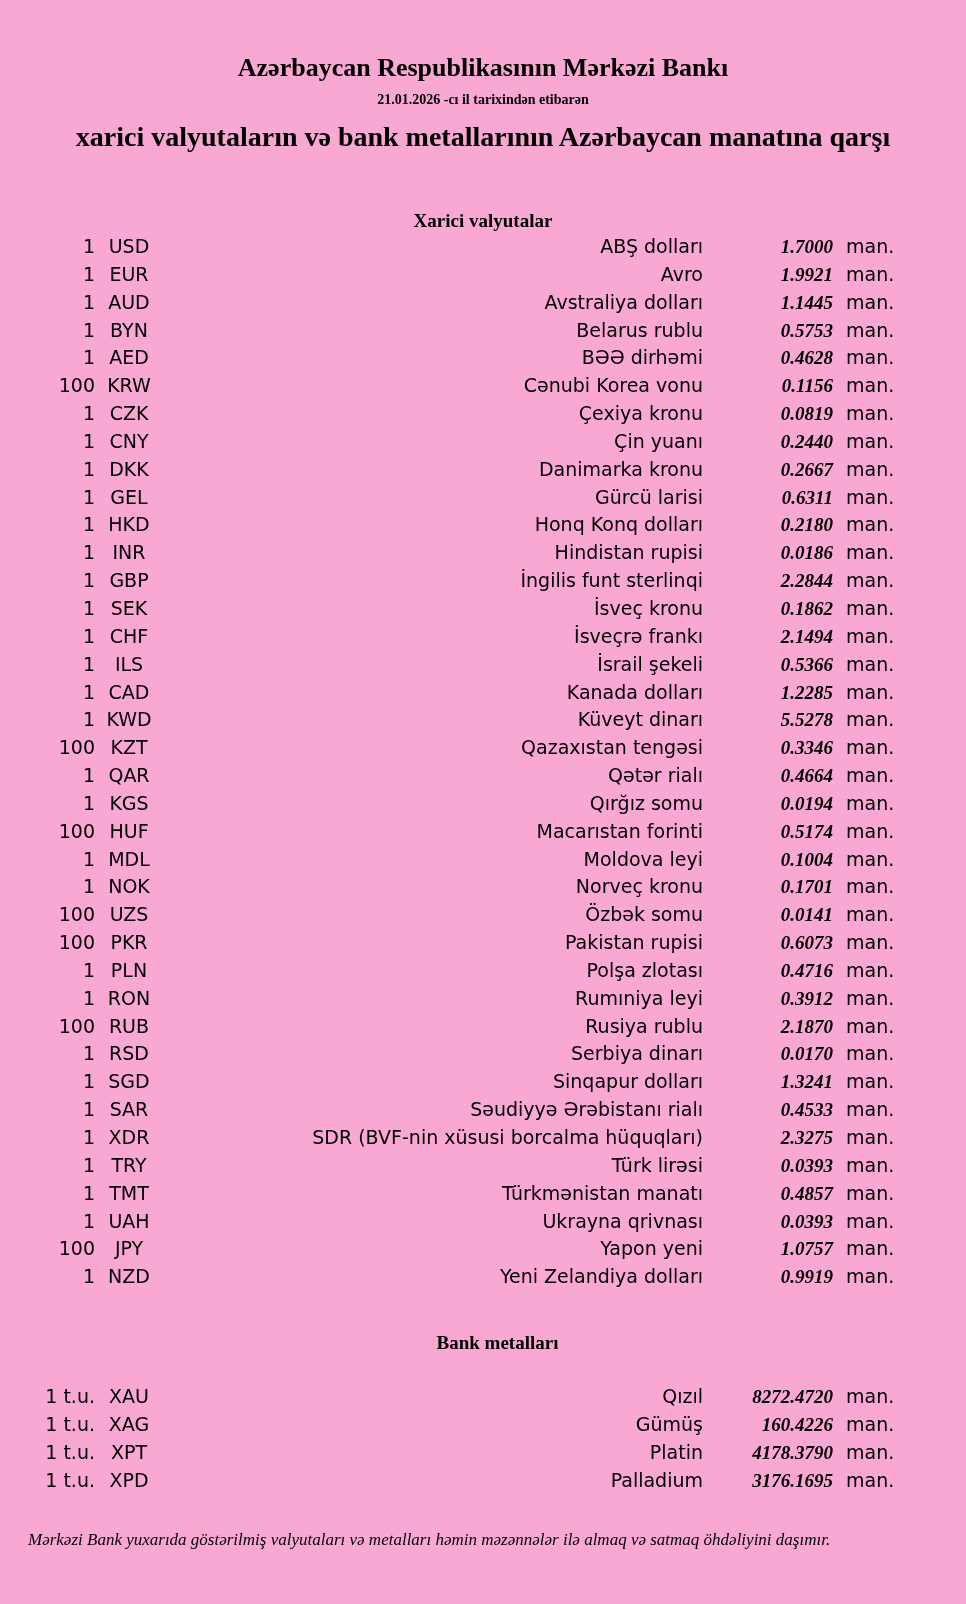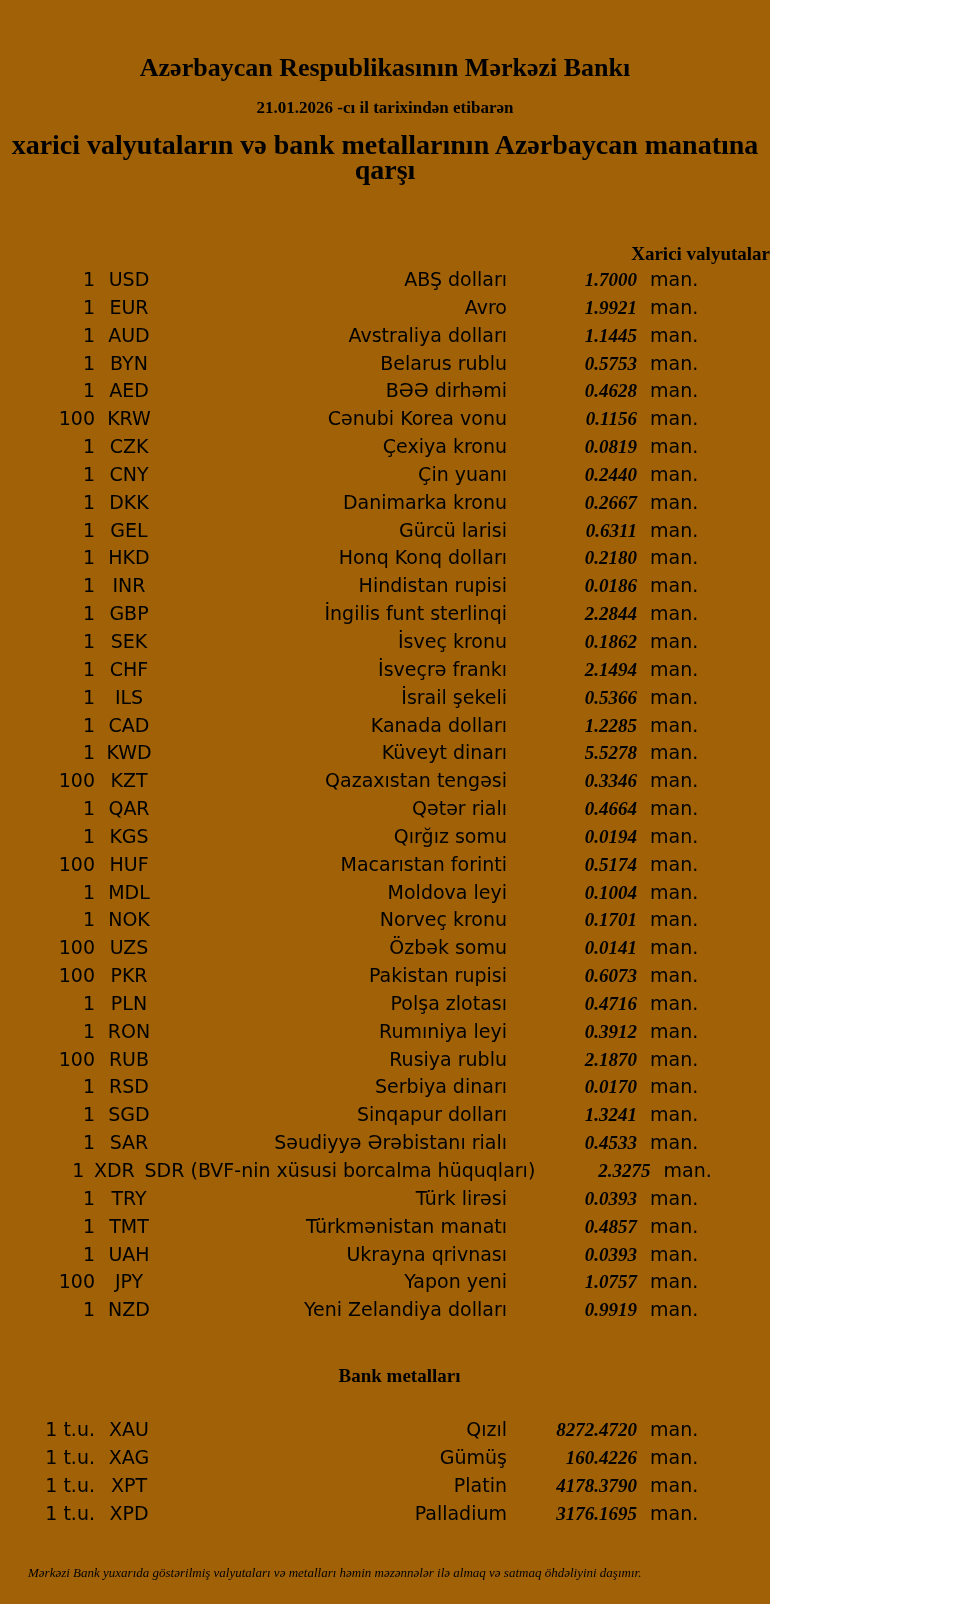--- a/index.html
+++ b/index.html
@@ -1,54 +1,54 @@
 <!DOCTYPE html>
 <html><head>
 <meta charset="utf-8">
 <style>
   html, body { margin: 0; padding: 0; background: #ffffff; }
   .page {
     position: relative;
-    width: 770px;
+    width: 966px;
     height: 1604px;
-    background: #a16207;
+    background: #f9a8d4;
     color: #000000;
     overflow: hidden;
     box-sizing: border-box;
     padding-top: 52px;
     font-family: "DejaVu Sans", sans-serif;
   }
   .center { text-align: center; }
   .doc-title {
     font-family: "Liberation Serif", serif;
     font-weight: bold;
     font-size: 26px;
     line-height: 32px;
   }
   .doc-date {
-    margin-top: 12px;
+    margin-top: 4px;
     font-family: "Liberation Serif", serif;
     font-weight: bold;
-    font-size: 17px;
+    font-size: 14px;
     line-height: 24px;
   }
   .doc-subtitle {
     margin-top: 12px;
     font-family: "Liberation Serif", serif;
     font-weight: bold;
     font-size: 28px;
     line-height: 25px;
   }
   .section-title {
     font-family: "Liberation Serif", serif;
     font-weight: bold;
     font-size: 19px;
     line-height: 24px;
   }
-  .section-title.currencies { margin-top: 60px; text-align: right; }
+  .section-title.currencies { margin-top: 60px; }
   .section-title.metals { margin-top: 38px; padding-left: 29px; }
   .rate-table { margin-top: 2px; }
   .rate-table.metals-table { margin-top: 30px; }
   .row {
     display: flex;
     align-items: baseline;
     height: 27.85px;
     font-size: 19px;
   }
   .c-qty {
@@ -83,21 +83,21 @@
     text-align: left;
     font-family: "DejaVu Sans", sans-serif;
     white-space: nowrap;
   }
   .footer-note {
     margin-top: 32px;
     padding-left: 28px;
     padding-right: 31px;
     font-family: "Liberation Serif", serif;
     font-style: italic;
-    font-size: 13px;
+    font-size: 17px;
     line-height: 24px;
     white-space: nowrap;
   }
 </style>
 </head>
 <body>
 
 <div class="page">
   <div class="doc-title center">Azərbaycan Respublikasının Mərkəzi Bankı</div>
   <div class="doc-date center">21.01.2026 -cı il tarixindən etibarən</div>

